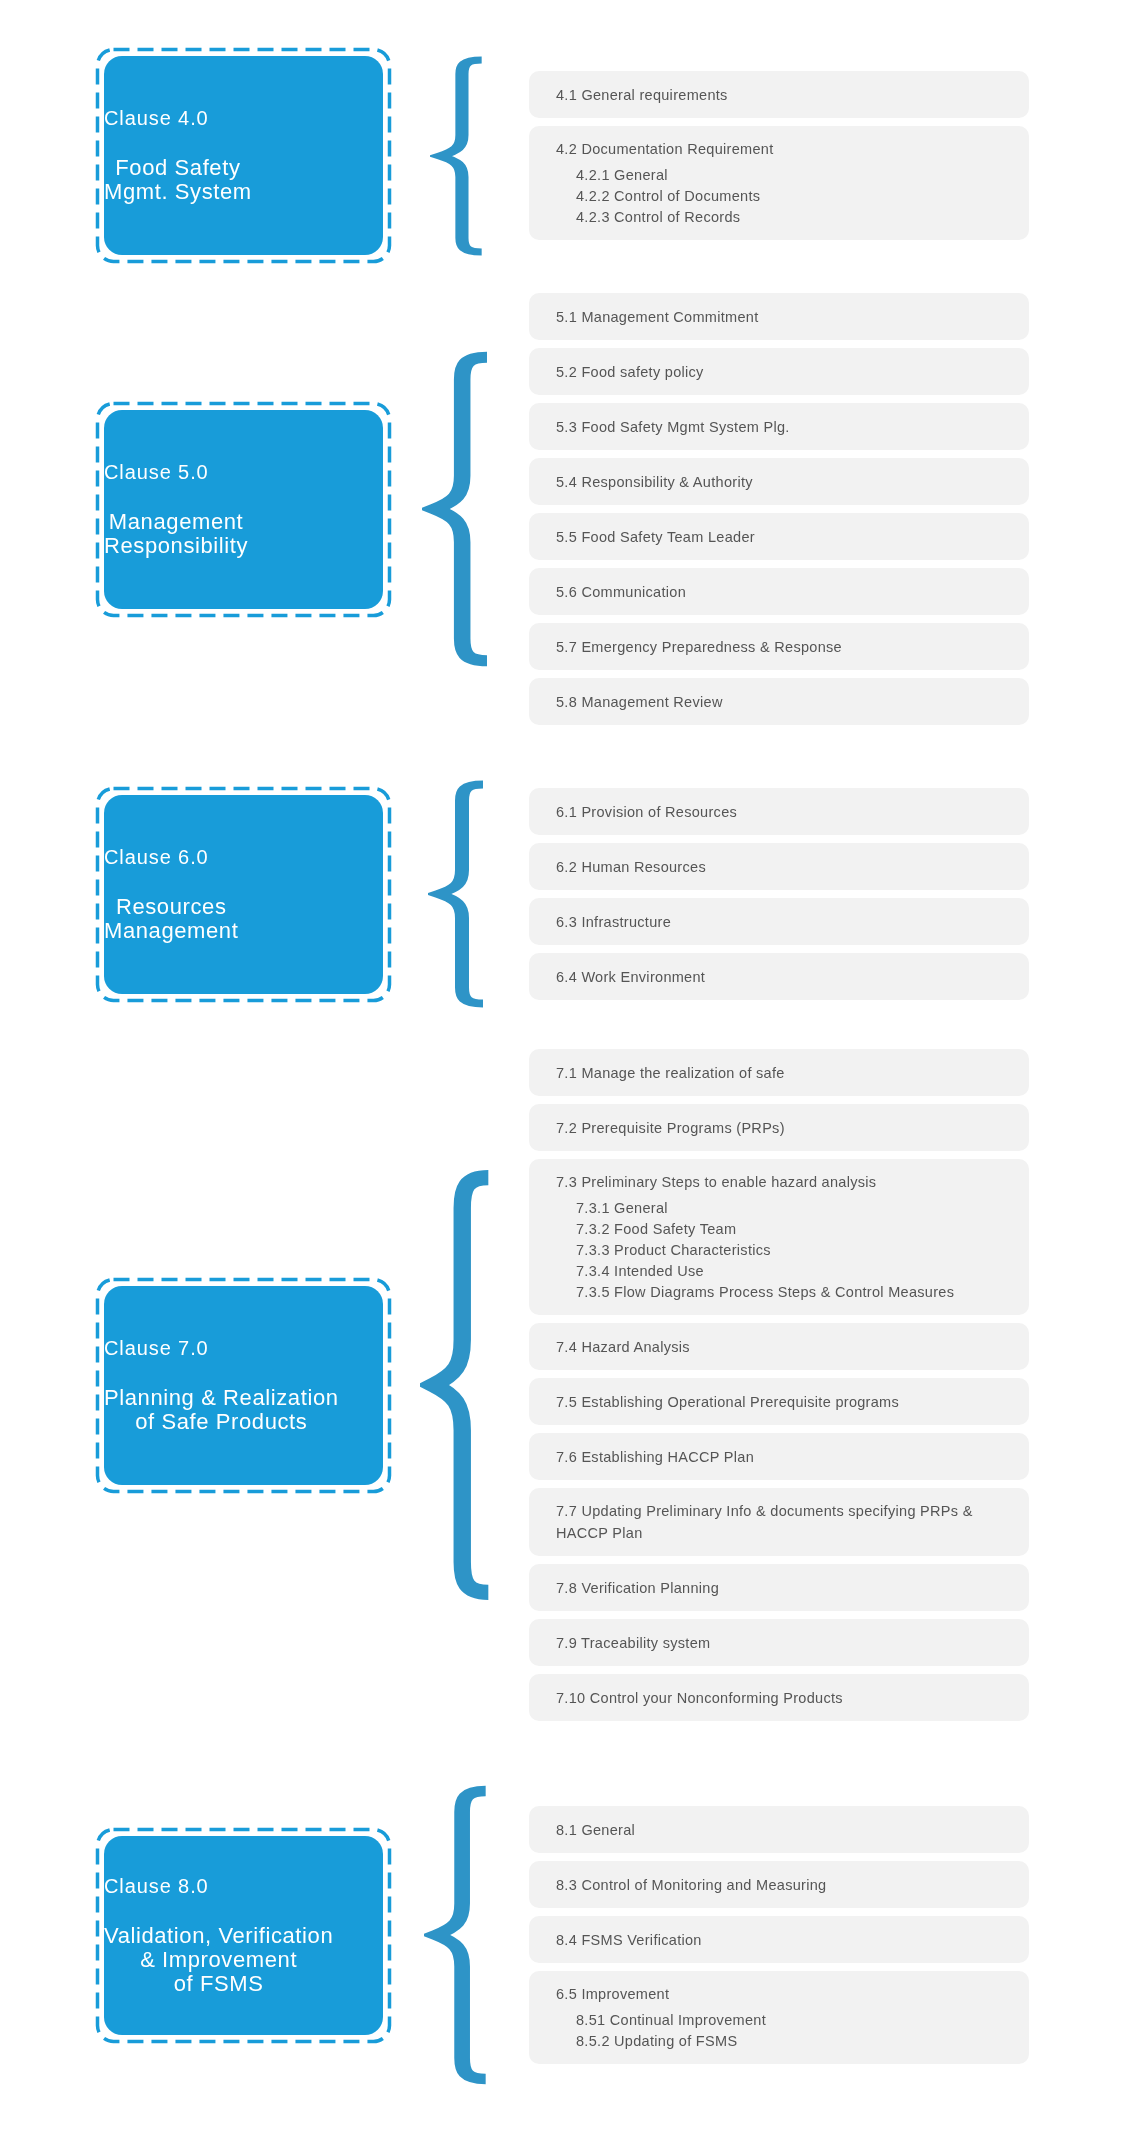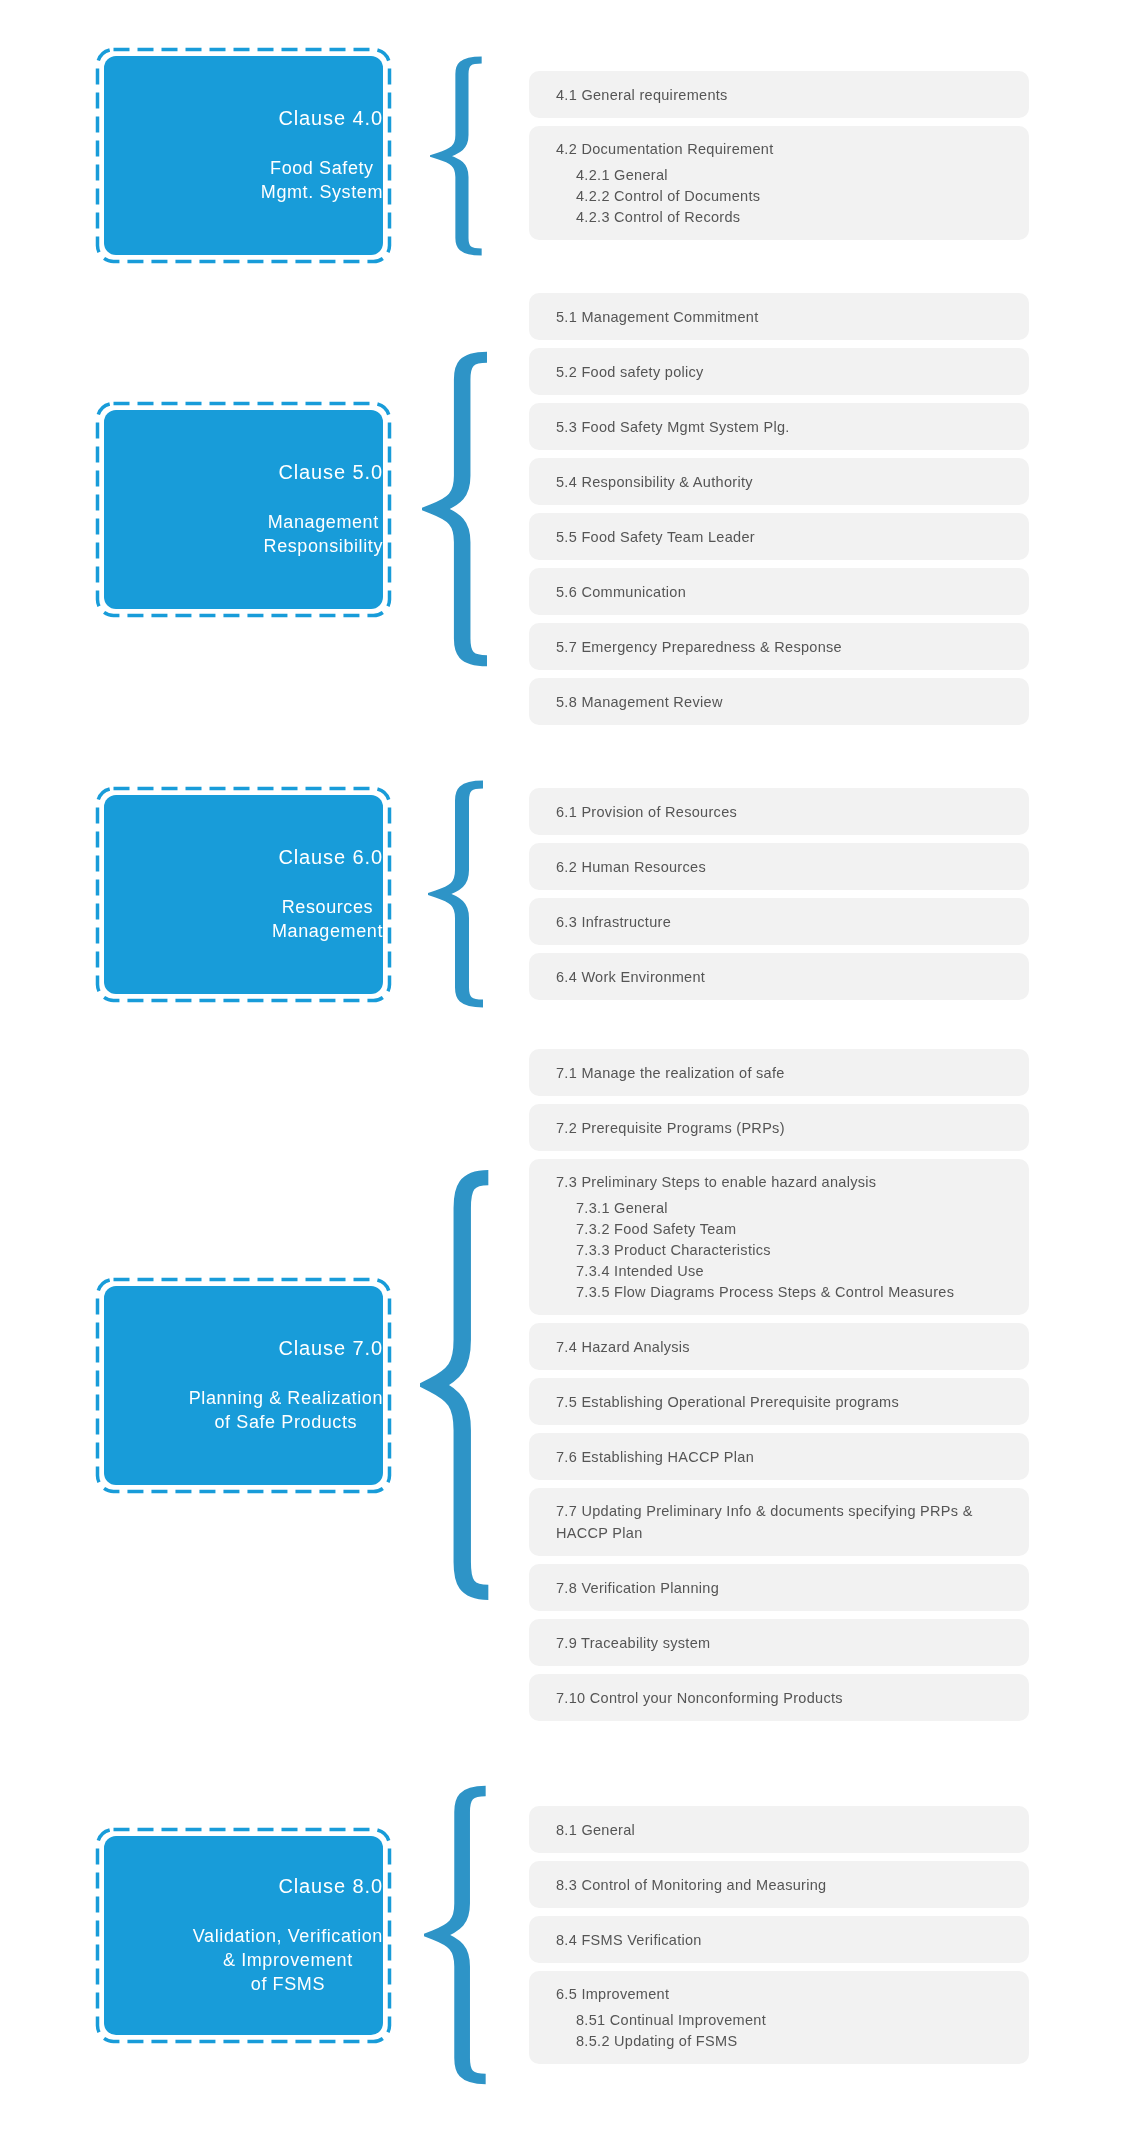--- a/index.html
+++ b/index.html
@@ -25,26 +25,26 @@
   .section:nth-child(3){margin-bottom:41px;}
   .section:nth-child(4){margin-bottom:64px;}
 
   
   .clause-wrap{position:relative;width:297px;height:217px;flex:0 0 auto;}
   .dash-svg{position:absolute;left:0;top:0;}
   .dash-svg rect{fill:none;stroke:var(--accent);stroke-width:3.5;stroke-dasharray:16 8;}
   .clause-inner{
     position:absolute;inset:9px;
     background:var(--accent);
-    border-radius:12px;
-    display:flex;flex-direction:column;align-items:flex-end;justify-content:center;
+    border-radius:18px;
+    display:flex;flex-direction:column;align-items:flex-start;justify-content:center;
     text-align:center;color:var(--box-text);
   }
   .clause-title{font-size:20px;letter-spacing:0.9px;margin-bottom:26px;}
-  .clause-subtitle{font-size:18px;line-height:24px;letter-spacing:0.6px;}
+  .clause-subtitle{font-size:22px;line-height:24px;letter-spacing:0.6px;}
 
   
   .brace-col{width:137px;flex:0 0 auto;align-self:stretch;display:flex;align-items:center;justify-content:center;}
   .brace{display:block;}
   .brace path{stroke:var(--brace);fill:none;stroke-width:14;}
   .section:nth-child(1) .brace{width:62px;height:200px;}
   .section:nth-child(2) .brace{width:78px;height:316px;}
   .section:nth-child(3) .brace{width:66px;height:228px;}
   .section:nth-child(4) .brace{width:82px;height:432px;}
   .section:nth-child(5) .brace{width:74px;height:300px;}

